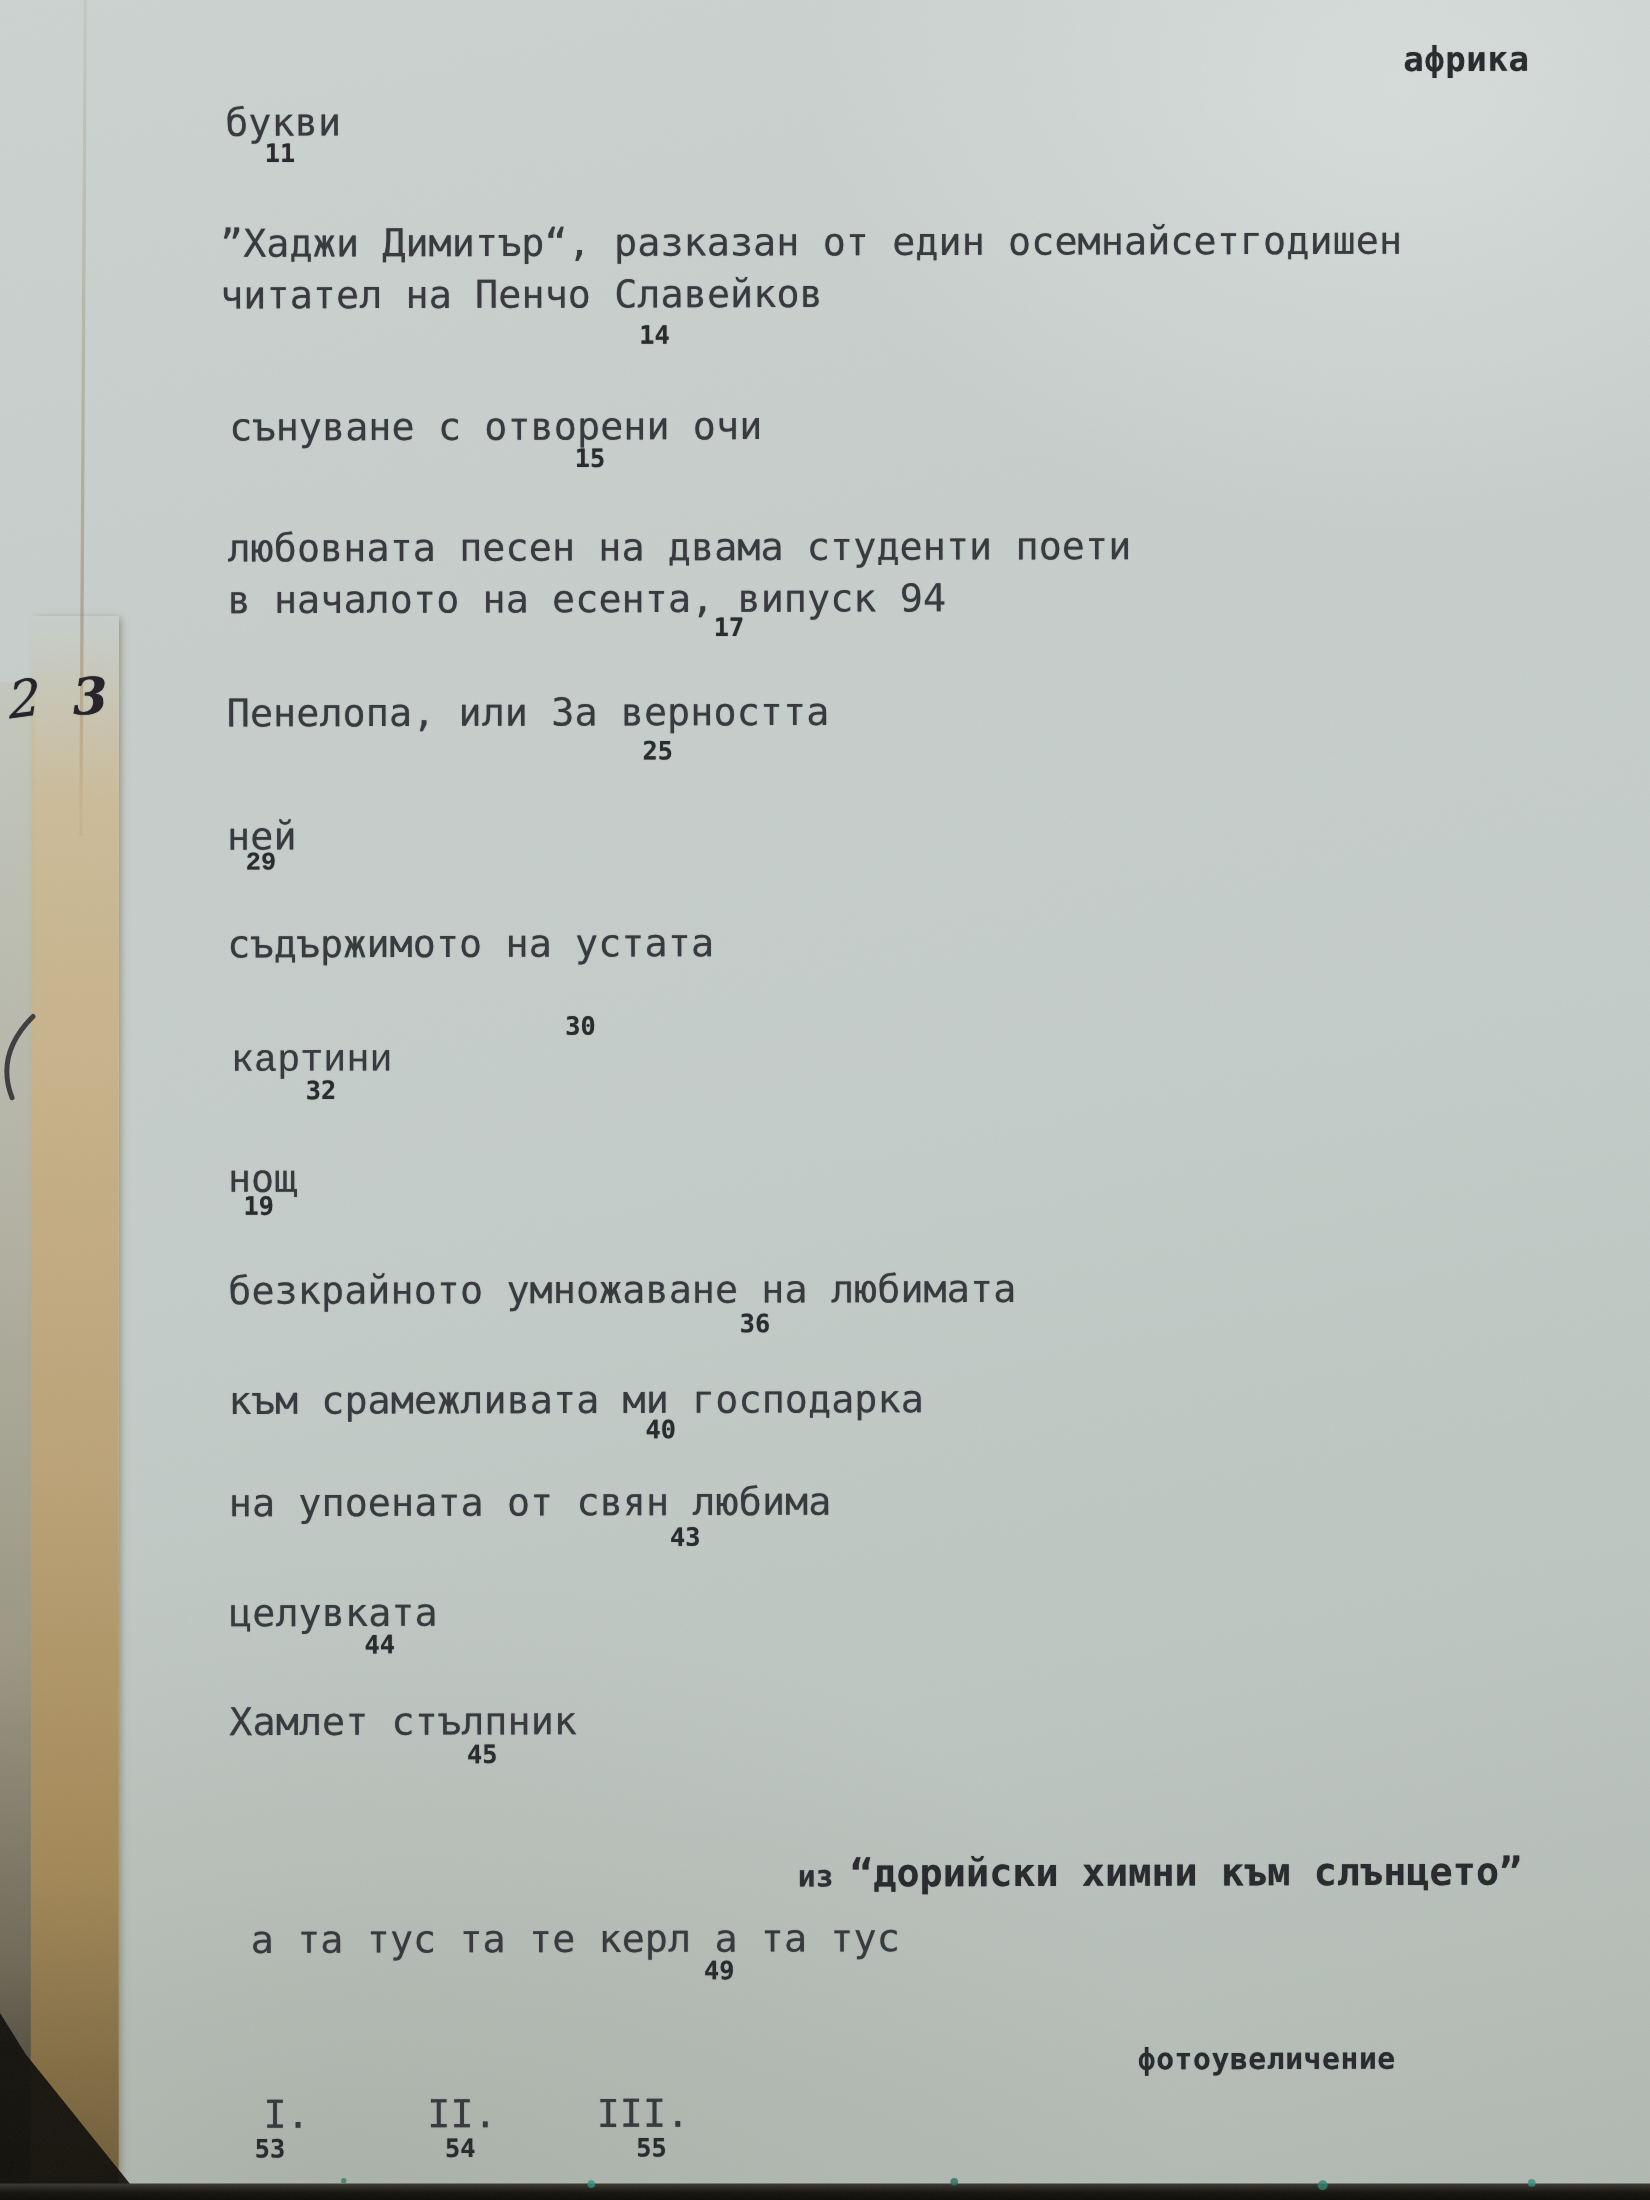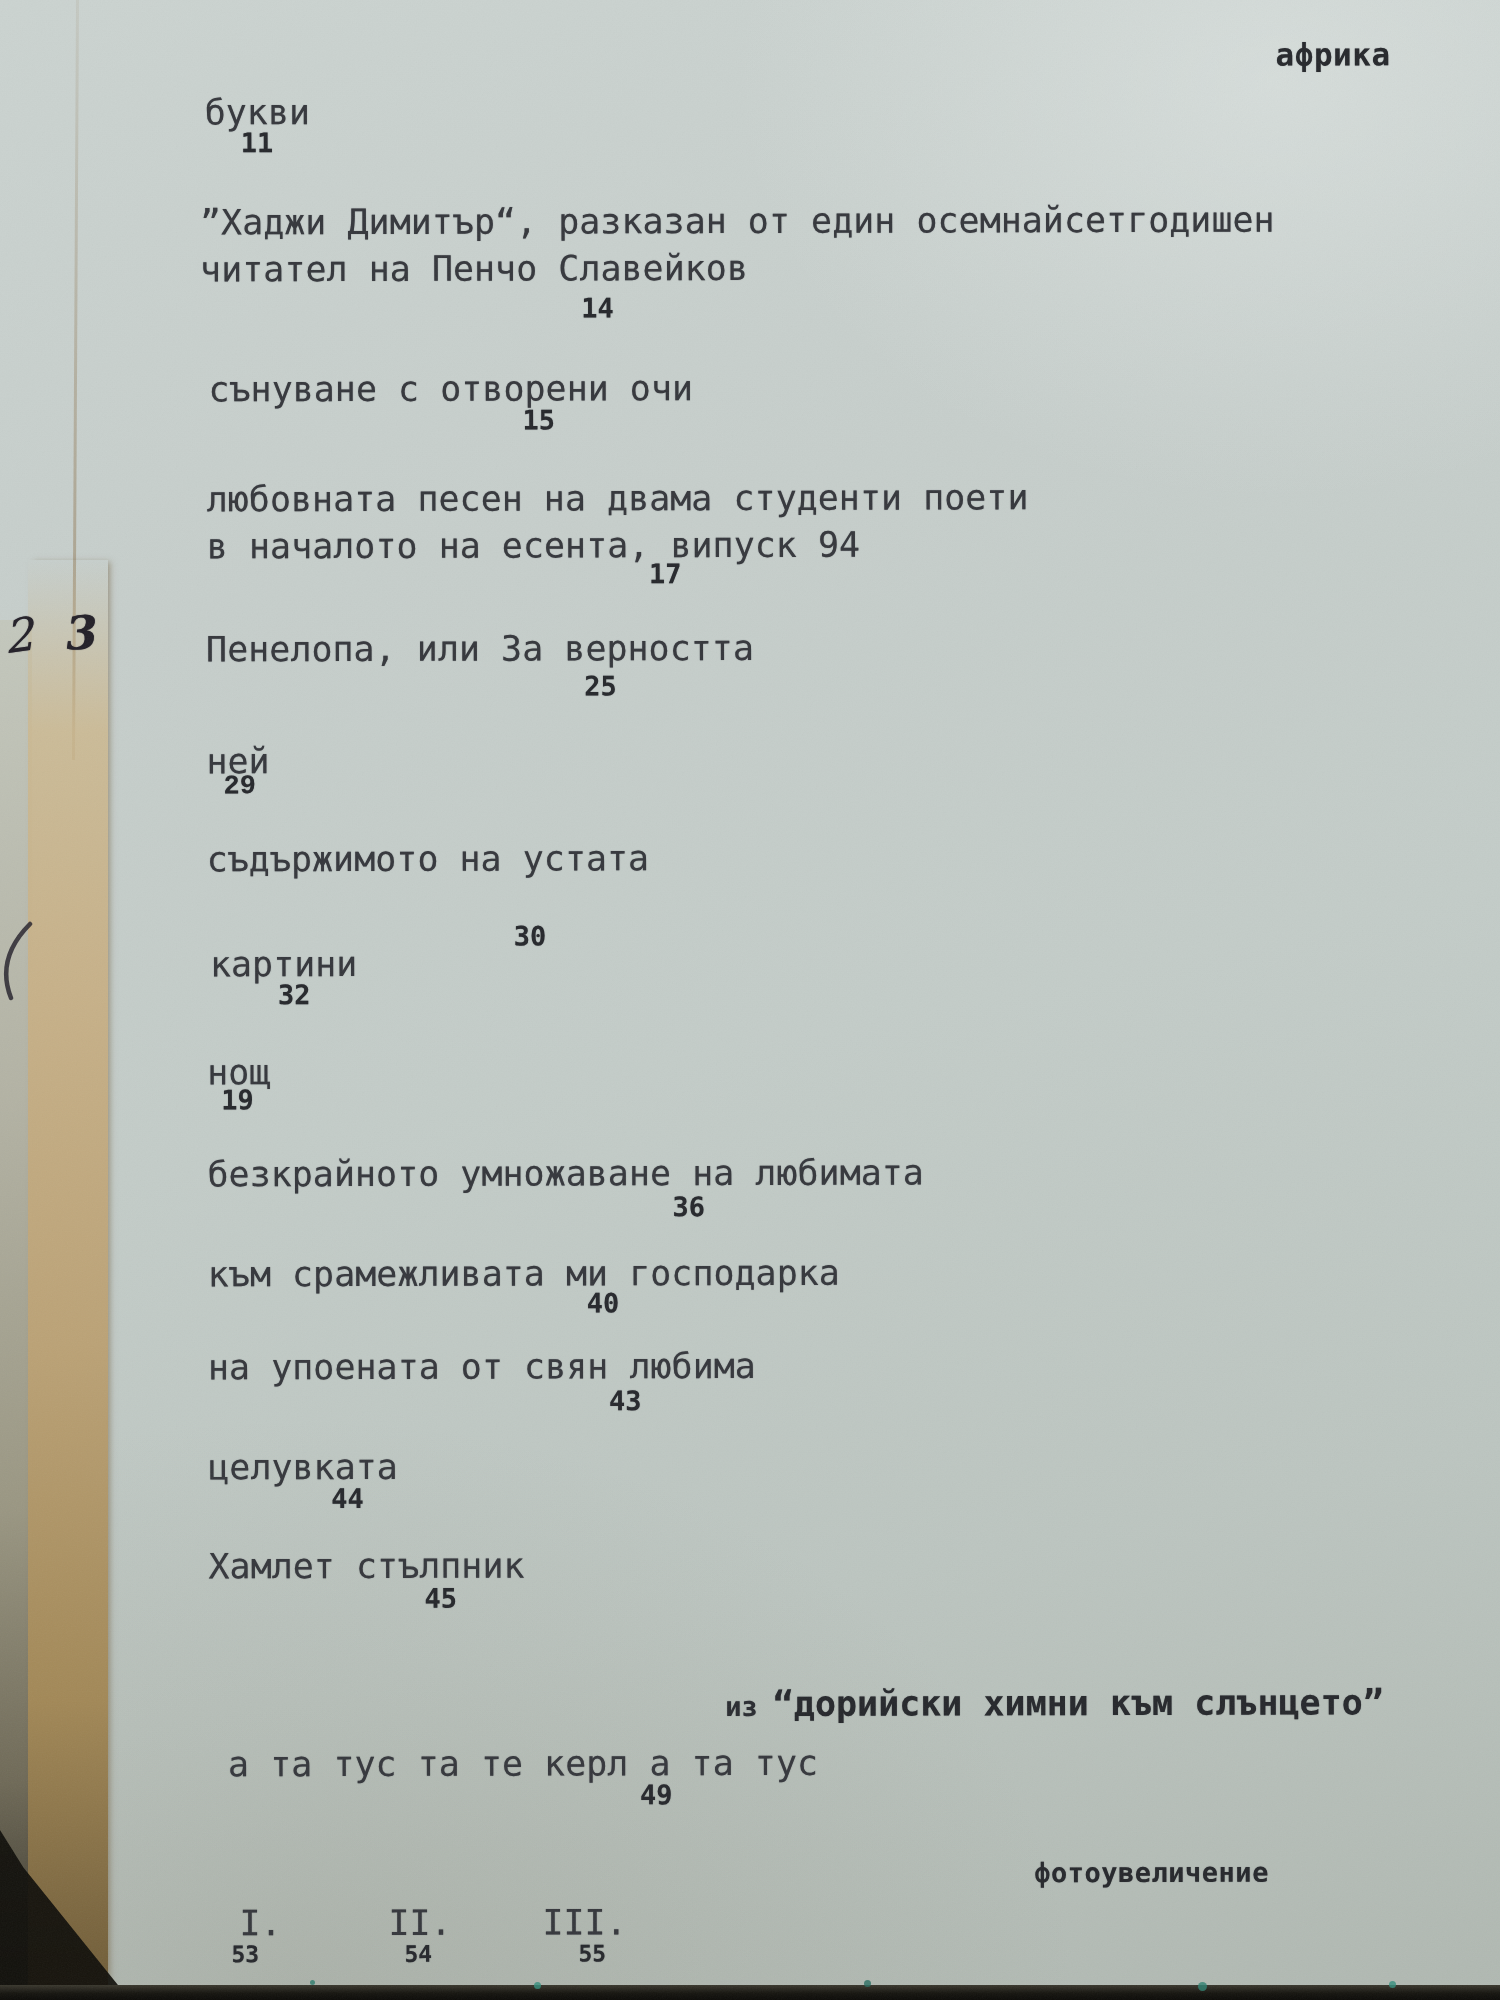--- a/index.html
+++ b/index.html
@@ -47,21 +47,21 @@
     background:#2e7d6e;
     box-shadow:225px 3px 0 1px #35907f, 555px 1px 0 1px #2a6e62, 890px 4px 0 2px #2f8273, 1080px 2px 0 1px #35907f;
     opacity:.8;
   }
 
   .grain{ position:absolute; inset:0; width:100%; height:100%; pointer-events:none; }
 
   
   .toc-layer{ position:absolute; inset:0; transform:rotate(-0.15deg); }
   .entry-title{ position:absolute; font-size:35px; line-height:47px; }
-  .entry-page{ position:absolute; font-size:27px; font-weight:bold; color:#26282c; }
+  .entry-page{ position:absolute; font-size:23px; font-weight:bold; color:#26282c; }
   .header-right{ font-size:31px; font-weight:bold; color:#26282c; letter-spacing:.5px; }
   .series-header{ display:inline-flex; align-items:baseline; gap:15px; }
   .series-prefix{ font-size:27px; font-weight:bold; color:#2a2c31; }
   .series-title{ font-size:35px; font-weight:bold; color:#26282c; }
   .footer-title{ font-size:27px; font-weight:bold; color:#26282c; letter-spacing:.5px; }
   .roman-label{ position:absolute; font-size:35px; top:1902px; }
   .roman-page{ position:absolute; font-size:23px; font-weight:bold; color:#26282c; top:1940px; }
 
   
   .hand-mark{
@@ -124,21 +124,21 @@
     <div class="entry-title ink" style="left: 207px; top: 737px;"><div>ней</div></div>
     <div class="entry-page ink" style="left: 224px; top: 770px; font-family: Liberation Mono, monospace;">29</div>
   </div>
 
   <div>
     <div class="entry-title ink" style="left: 207px; top: 835px;"><div>съдържимото на устата</div></div>
     <div class="entry-page ink" style="left: 514px; top: 872px; margin-top: 48px;">30</div>
   </div>
 
   <div>
-    <div class="entry-title ink" style="left: 210px; top: 940px;"><div>картини</div></div>
+    <div class="entry-title ink" style="left: 210px; top: 940px; font-family: Liberation Mono, monospace;"><div>картини</div></div>
     <div class="entry-page ink" style="left: 278px; top: 978px;">32</div>
   </div>
 
   <div>
     <div class="entry-title ink" style="left: 207px; top: 1048px;"><div>нощ</div></div>
     <div class="entry-page ink" style="left: 221px; top: 1083px;">19</div>
   </div>
 
   <div>
     <div class="entry-title ink" style="left: 207px; top: 1150px;"><div>безкрайното умножаване на любимата</div></div>

